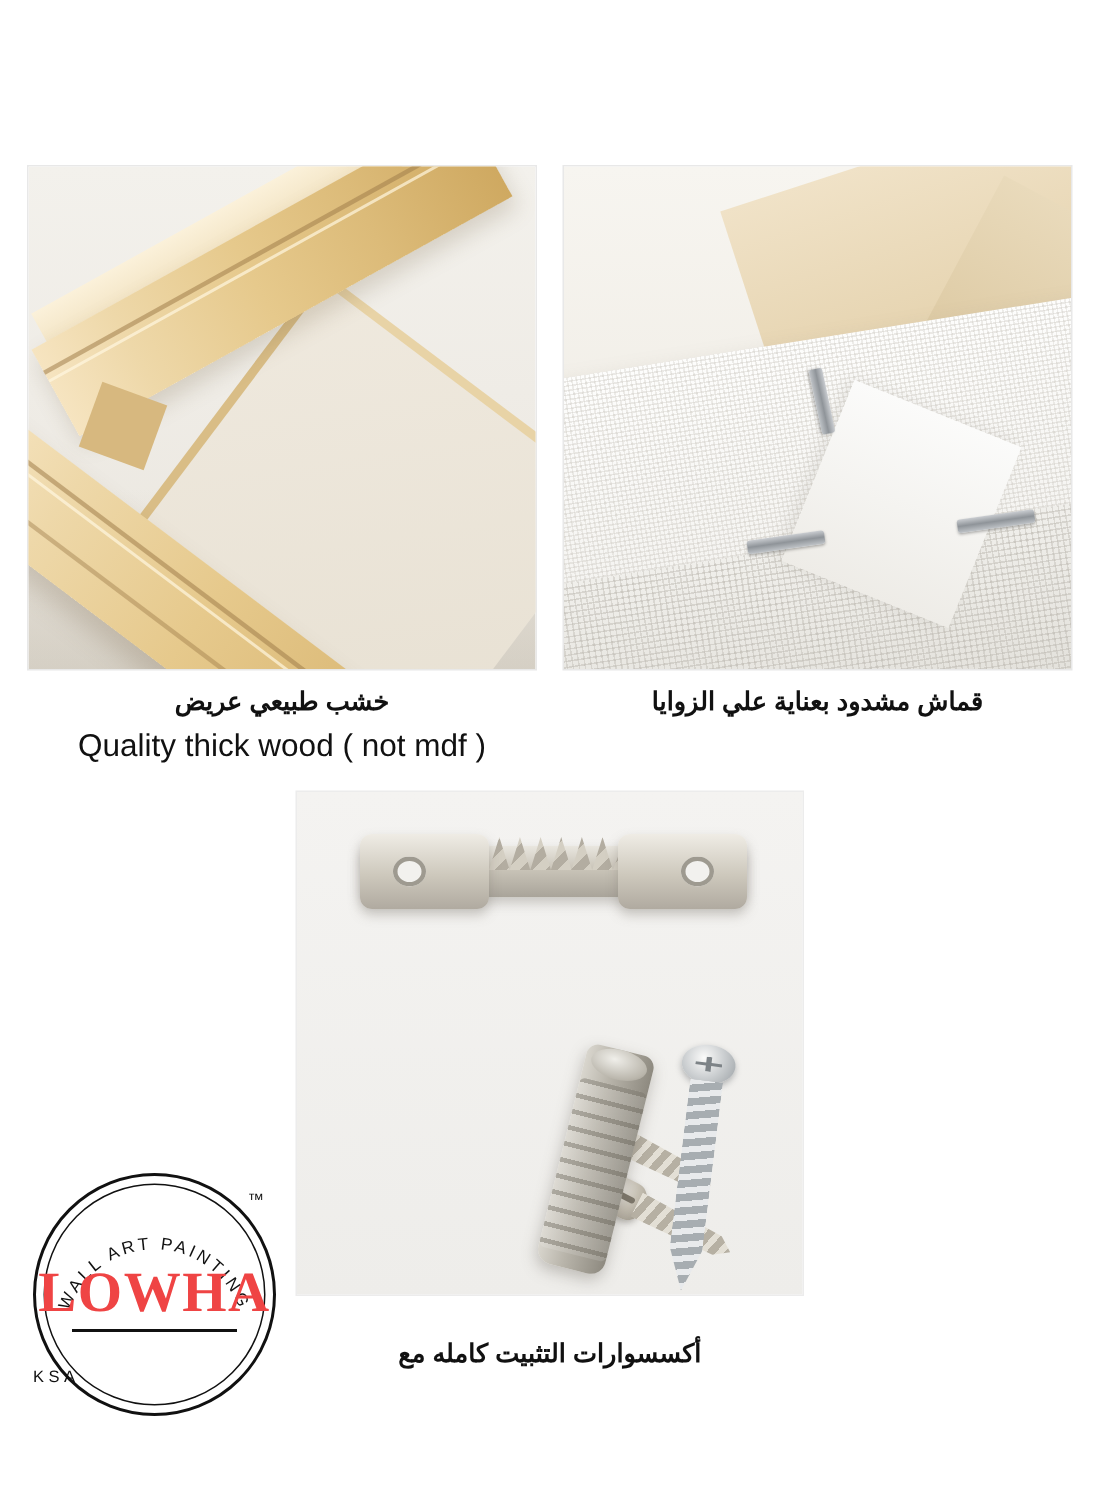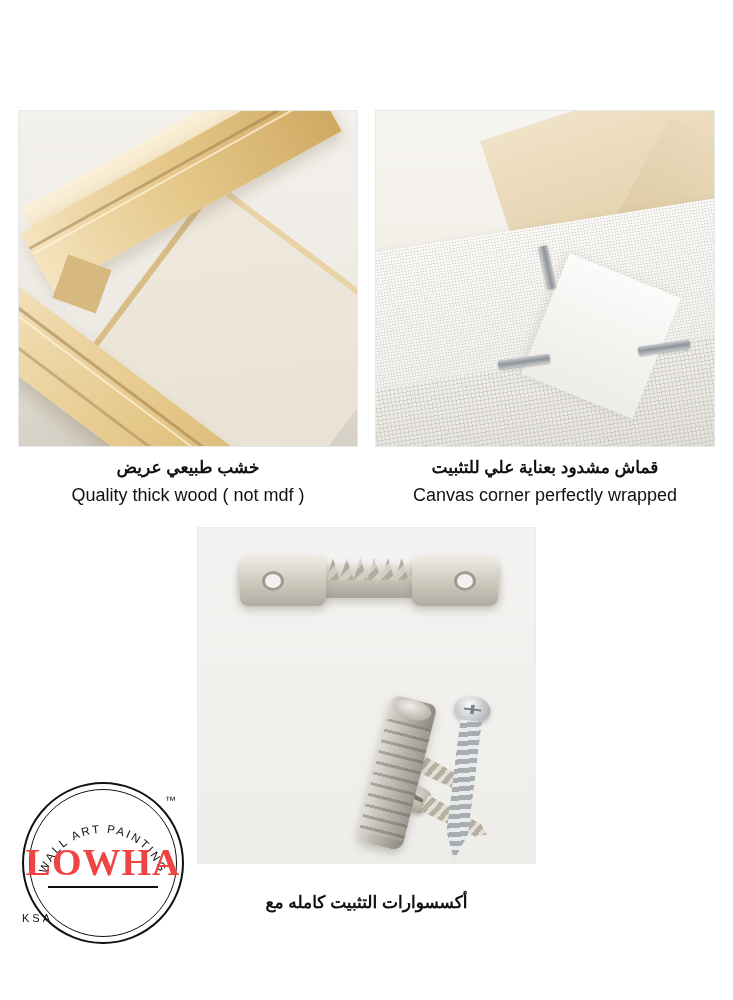--- a/index.html
+++ b/index.html
@@ -198,21 +198,21 @@
     text-align: center;
   }
   .cap-ar {
     font-size: 17px;
     font-weight: bold;
     direction: rtl;
     line-height: 1.35;
     color: #111;
   }
   .cap-en {
-    font-size: 18px;
+    font-size: 21px;
     line-height: 1.3;
     color: #111;
     margin-top: 4px;
   }
 
   
   .bottom-wrap {
     position: absolute;
     left: 0;
     top: 527px;
@@ -469,22 +469,21 @@
       <div class="canvas-wood"></div>
       <div class="canvas-wood2"></div>
       <div class="canvas-face"></div>
       <div class="canvas-side"></div>
       <div class="canvas-fold"></div>
       <div class="staple s1"></div>
       <div class="staple s2"></div>
       <div class="staple s3"></div>
     </div>
     <div class="caption">
-      <div class="cap-ar">قماش مشدود بعناية علي للتثبيت</div>
-      <div class="cap-en">Canvas corner perfectly wrapped</div>
+      <div class="cap-ar">قماش مشدود بعناية علي الزوايا</div>
     </div>
   </div>
 
 </div>
 
 <div class="bottom-wrap">
   <div class="hardware-photo">
 
     <div class="hanger">
       <div class="bar"></div>

